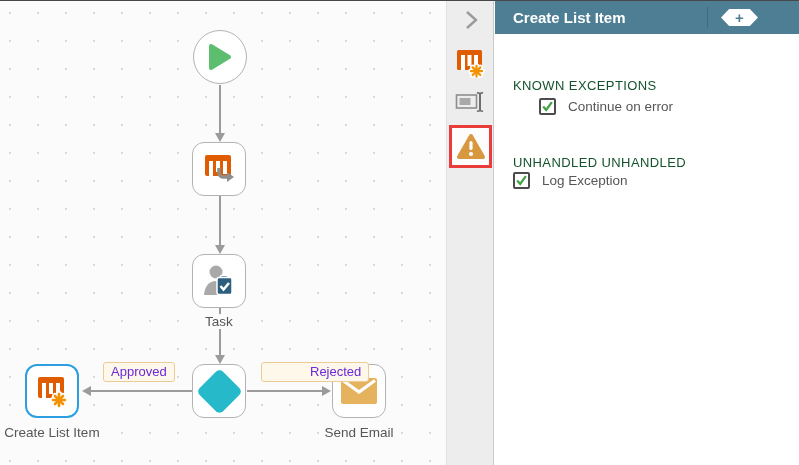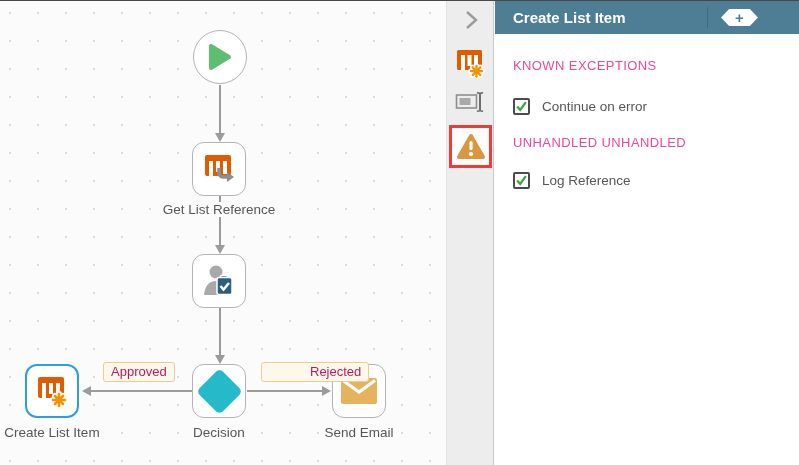--- a/index.html
+++ b/index.html
@@ -31,21 +31,21 @@
   .arrow-down { position:absolute; width:0; height:0;
     border-left:5px solid transparent; border-right:5px solid transparent;
     border-top:9px solid #9b9b9b; }
   .arrow-left { position:absolute; width:0; height:0;
     border-top:5px solid transparent; border-bottom:5px solid transparent;
     border-right:9px solid #9b9b9b; }
   .arrow-right { position:absolute; width:0; height:0;
     border-top:5px solid transparent; border-bottom:5px solid transparent;
     border-left:9px solid #9b9b9b; }
   .branch-pill {
-    position:absolute; font-size:13px; color:#be185d;
+    position:absolute; font-size:13px; color:#6d28d9;
     background:#fdf8ea; border:1px solid #eccb96; border-radius:3px;
     padding:1px 7px 2px;
   }
   .diamond { width:33px; height:33px; background:#26b9ca; border-radius:5px;
     transform:rotate(45deg); }
 
   
   .strip {
     position:absolute; left:446px; top:0; width:48px; height:464px;
     background:#ededed; border-right:1px solid #c9c9c9; border-left:1px solid #e2e2e2;
@@ -65,21 +65,21 @@
   }
   .panel-title { color:#fff; font-size:15px; font-weight:600; margin-left:18px; }
   .header-divider { position:absolute; left:212px; top:6px; width:1px; height:21px; background:#3e6b81; }
   .hex-badge {
     position:absolute; left:226px; top:8px; width:37px; height:17px; background:#fff;
     clip-path:polygon(22% 0%, 78% 0%, 100% 50%, 78% 100%, 22% 100%, 0% 50%);
     display:flex; align-items:center; justify-content:center;
     color:#4d7e94; font-size:15px; font-weight:700; line-height:15px; cursor:pointer;
   }
   .section-heading {
-    position:absolute; left:18px; font-size:13px; color:#ec4899; letter-spacing:0.4px;
+    position:absolute; left:18px; font-size:13px; color:#14532d; letter-spacing:0.4px;margin-top:20px;
   }
   .checkbox-row { position:absolute; left:18px; display:flex; align-items:center; }
   .checkbox {
     width:17px; height:17px; background:#fff; border:2px solid #4c4c4c; border-radius:2px;
     display:flex; align-items:center; justify-content:center; cursor:pointer;
   }
   .checkbox-label { margin-left:12px; font-size:13.5px; color:#565656; }
 </style>
 </head>
 <body>
@@ -112,36 +112,35 @@
     <div class="node" style="left:192px; top:141px;">
       <svg width="34" height="32" viewBox="0 0 34 32">
         <rect x="3" y="2" width="26" height="21" rx="2" fill="#e05c00"></rect>
         <rect x="7" y="8" width="4" height="15" fill="#fff"></rect>
         <rect x="14" y="8" width="4" height="11" fill="#fff"></rect>
         <rect x="21" y="8" width="4" height="13" fill="#fff"></rect>
         <path d="M17 15 v5 a4 4 0 0 0 4 4 h5" fill="none" stroke="#8e8e8e" stroke-width="3.5"></path>
         <polygon points="25,19 25,29 32,24" fill="#8e8e8e"></polygon>
       </svg>
     </div>
-    <div class="node-label" style="left:149px; top:201px;"><span>Get List Reference</span></div>
 
     <div class="node" style="left:192px; top:253px;">
       <svg width="36" height="34" viewBox="0 0 36 34">
         <circle cx="15" cy="8" r="6.5" fill="#a9a9a9"></circle>
         <path d="M3 31 q1.5 -14 12 -14 q10.5 0 12 14 z" fill="#a9a9a9"></path>
         <rect x="19.5" y="11.5" width="7" height="5" rx="1" fill="#2b5f7d" stroke="#fff" stroke-width="1.5"></rect>
         <rect x="16" y="13.5" width="15" height="17" rx="2" fill="#2b5f7d" stroke="#fff" stroke-width="1.5"></rect>
         <path d="M19.5 22 l3 3.5 l5.5 -6.5" stroke="#fff" stroke-width="2.5" fill="none"></path>
       </svg>
     </div>
+    <div class="node-label" style="left:149px; top:313px;"><span>Task</span></div>
 
     <div class="node" style="left:192px; top:363px;">
       <div class="diamond"></div>
     </div>
-    <div class="node-label" style="left:149px; top:424px;"><span>Decision</span></div>
 
     <div class="node selected" style="left:25px; top:363px;">
       <svg width="36" height="34" viewBox="0 0 36 34">
         <rect x="4" y="3" width="26" height="21" rx="2" fill="#e05c00"></rect>
         <rect x="8" y="9" width="4" height="15" fill="#fff"></rect>
         <rect x="15" y="9" width="4" height="11" fill="#fff"></rect>
         <rect x="22" y="9" width="4" height="13" fill="#fff"></rect>
         <g stroke="#fff" stroke-width="6" stroke-linecap="round">
           <line x1="25" y1="20" x2="25" y2="32"></line>
             <line x1="19" y1="26" x2="31" y2="26"></line>
@@ -218,34 +217,34 @@
     <div class="panel-header">
       <span class="panel-title">Create List Item</span>
       <div class="header-divider"></div>
       <div class="hex-badge">
         <span>+</span>
       </div>
     </div>
 
     <div class="section-heading" style="top:57px;">KNOWN EXCEPTIONS</div>
 
-    <div class="checkbox-row" style="top:97px;">
+    <div class="checkbox-row" style="top:97px;margin-left:26px;">
       <div class="checkbox">
         <svg width="15" height="15" viewBox="0 0 15 15">
           <path d="M2.5 7.5 l3.5 4 l6.5 -9" fill="none" stroke="#3fa344" stroke-width="2.6"></path>
         </svg>
       </div>
       <span class="checkbox-label">Continue on error</span>
     </div>
 
     <div class="section-heading" style="top:134px;">UNHANDLED UNHANDLED</div>
 
     <div class="checkbox-row" style="top:171px;">
       <div class="checkbox">
         <svg width="15" height="15" viewBox="0 0 15 15">
           <path d="M2.5 7.5 l3.5 4 l6.5 -9" fill="none" stroke="#3fa344" stroke-width="2.6"></path>
         </svg>
       </div>
-      <span class="checkbox-label">Log Reference</span>
+      <span class="checkbox-label">Log Exception</span>
     </div>
   </div>
 
 </div>
 
 </body></html>

